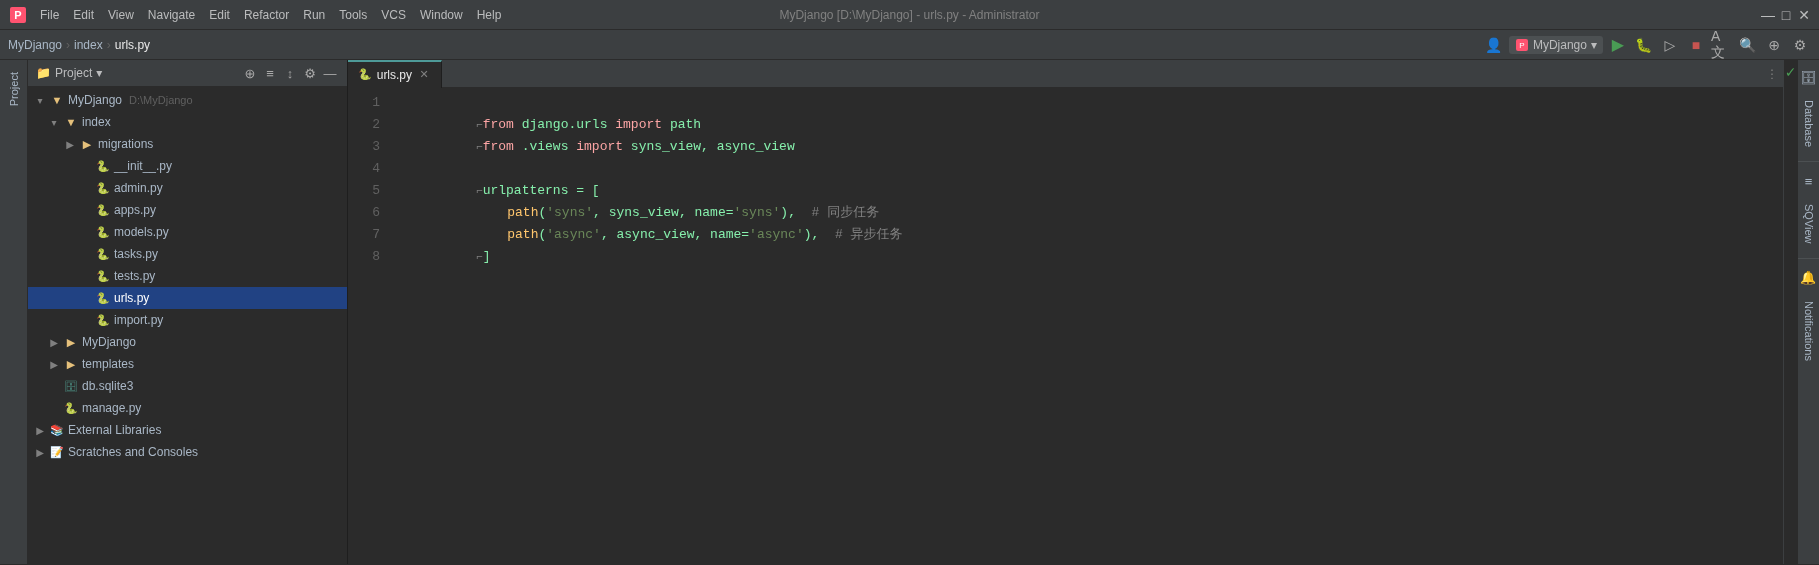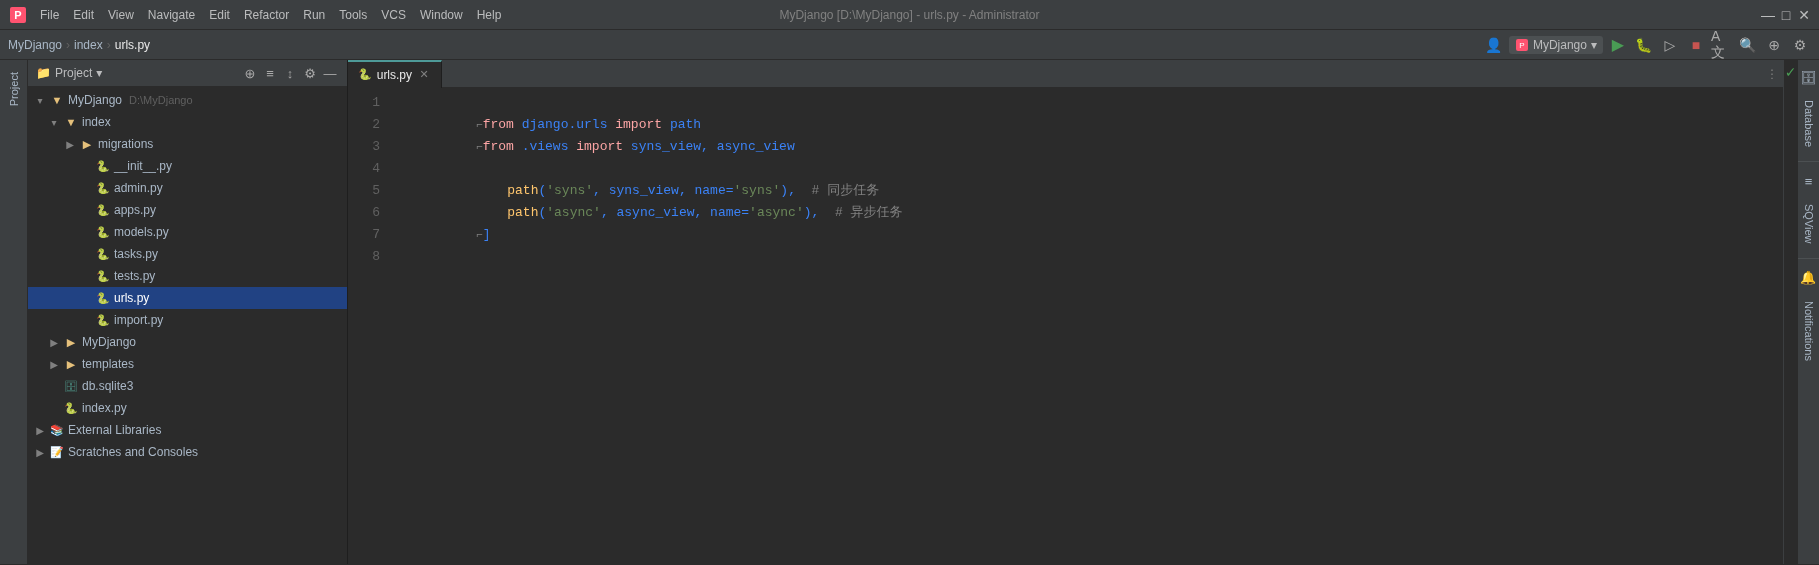--- a/index.html
+++ b/index.html
@@ -303,21 +303,21 @@
       padding-left: 10px;
     }
     .code-line {
       height: 22px;
       white-space: pre;
     }
     .kw { color: #fca5a5; }
     .str { color: #6a8759; }
     .func { color: #ffc66d; }
     .comment { color: #808080; }
-    .var { color: #3b82f6; }
+    .var { color: #86efac; }
     .fold-marker {
       color: #808080;
       font-size: 11px;
     }
 
     
     .right-tabs {
       width: 22px;
       background: #3c3f41;
       border-left: 1px solid #2b2b2b;
@@ -529,21 +529,21 @@
 
       <div class="tree-item indent-1">
         <span class="arrow"></span>
         <span class="file-icon db-icon-color">🗄</span>
         <span>db.sqlite3</span>
       </div>
 
       <div class="tree-item indent-1">
         <span class="arrow"></span>
         <span class="file-icon py-icon-color">🐍</span>
-        <span>index.py</span>
+        <span>manage.py</span>
       </div>
 
       <div class="tree-item indent-0">
         <span class="arrow">▶</span>
         <span class="file-icon" style="color:#aaaaaa;">📚</span>
         <span>External Libraries</span>
       </div>
 
       <div class="tree-item indent-0">
         <span class="arrow">▶</span>
@@ -580,20 +580,23 @@
         <div class="code-line">
           <span class="fold-marker">⌐</span><span class="kw">from </span><span class="var">django.urls </span><span class="kw">import </span><span class="var">path</span>
         </div>
 
         <div class="code-line">
           <span class="fold-marker">⌐</span><span class="kw">from </span><span class="var">.views </span><span class="kw">import </span><span class="var">syns_view, async_view</span>
         </div>
 
         <div class="code-line">&nbsp;</div>
 
+        <div class="code-line">
+          <span class="fold-marker">⌐</span><span class="var">urlpatterns = [</span>
+        </div>
 
         <div class="code-line">
           <span>    </span><span class="func">path</span><span class="var">(</span><span class="str">'syns'</span><span class="var">, syns_view, </span><span class="var">name=</span><span class="str">'syns'</span><span class="var">),  </span><span class="comment"># 同步任务</span>
         </div>
 
         <div class="code-line">
           <span>    </span><span class="func">path</span><span class="var">(</span><span class="str">'async'</span><span class="var">, async_view, </span><span class="var">name=</span><span class="str">'async'</span><span class="var">),  </span><span class="comment"># 异步任务</span>
         </div>
 
         <div class="code-line">

